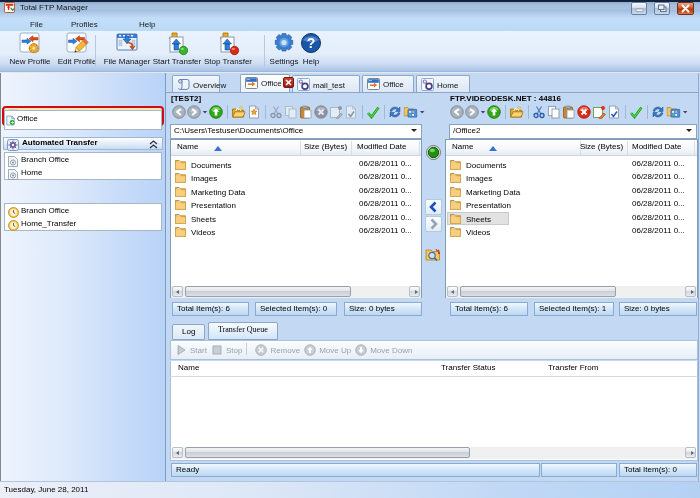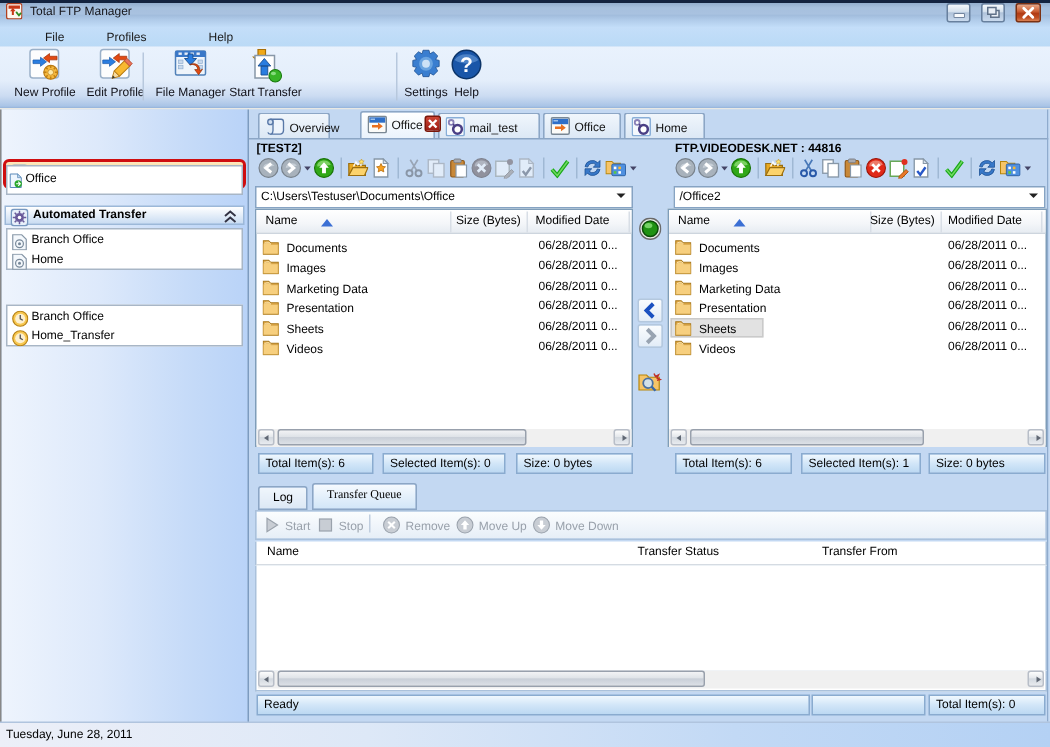--- a/index.html
+++ b/index.html
@@ -160,20 +160,27 @@
         <path d="M11 10 h2.4 v-3 h3.2 v3 H19 l-4 4.5 Z" transform="translate(-2,-3)" fill="#2a7de0" stroke="#184e90" stroke-width="0.6"></path>
         <path d="M12.5 11 c4 -1.5 7 0.5 6.5 4 l2 -0.8 -2.6 3.6 -2.6 -3.4 2 0 c0 -2.6 -2.4 -3.8 -5.3 -3.4 Z" fill="#e24a12" stroke="#90300a" stroke-width="0.5"></path>
       </svg>File Manager</div>
   <div class="tbtn" style="left:149px;width:56px;"><svg width="24" height="24" viewBox="0 0 24 24">
         <path d="M7 1 h5 v5 h3 l-5.5 6 -5.5 -6 h3 Z" fill="#f0a818" stroke="#a87008" stroke-width="0.8"></path>
         <rect x="5" y="5" width="13" height="15" fill="#fff" stroke="#8898a8"></rect>
         <path d="M9 12 h4.5 v6 h-4.5 Z M7 12 l4.25 -5 4.25 5 Z" fill="#2a7de0" stroke="#184e90" stroke-width="0.6"></path>
         <circle cx="18.5" cy="18.5" r="4.2" fill="#38b428" stroke="#1a7a10" stroke-width="0.7"></circle>
         <ellipse cx="17.3" cy="17" rx="1.7" ry="1.1" fill="#90e088" opacity="0.9"></ellipse>
       </svg>Start Transfer</div>
+  <div class="tbtn" style="left:200px;width:56px;"><svg width="24" height="24" viewBox="0 0 24 24">
+        <path d="M7 1 h5 v5 h3 l-5.5 6 -5.5 -6 h3 Z" fill="#f0a818" stroke="#a87008" stroke-width="0.8"></path>
+        <rect x="5" y="5" width="13" height="15" fill="#fff" stroke="#8898a8"></rect>
+        <path d="M9 12 h4.5 v6 h-4.5 Z M7 12 l4.25 -5 4.25 5 Z" fill="#2a7de0" stroke="#184e90" stroke-width="0.6"></path>
+        <circle cx="18.5" cy="18.5" r="4.2" fill="#e02818" stroke="#8a1408" stroke-width="0.7"></circle>
+        <ellipse cx="17.3" cy="17" rx="1.7" ry="1.1" fill="#f09888" opacity="0.9"></ellipse>
+      </svg>Stop Transfer</div>
   <div class="tsep" style="left:264px;"></div>
   <div class="tbtn" style="left:266px;width:36px;"><svg width="24" height="24" viewBox="0 0 24 24">
         <g transform="translate(12,10.5)">
           <g fill="#3a7ed0" stroke="#1c4e8e" stroke-width="0.5">
             <path d="M-2 -9 h4 l0.6 2.4 2.4 -1.4 2.8 2.8 -1.4 2.4 2.4 0.6 v4 l-2.4 0.6 1.4 2.4 -2.8 2.8 -2.4 -1.4 -0.6 2.4 h-4 l-0.6 -2.4 -2.4 1.4 -2.8 -2.8 1.4 -2.4 -2.4 -0.6 v-4 l2.4 -0.6 -1.4 -2.4 2.8 -2.8 2.4 1.4 Z"></path>
           </g>
           <circle r="4.6" fill="#6aa4e0"></circle>
           <circle r="2.6" fill="#cde2f6"></circle>
         </g>
       </svg>Settings</div>
@@ -560,21 +567,21 @@
       </svg>Stop<span class="qsep"></span><svg width="12" height="12">
         <use href="#q-rem"></use>
       </svg>Remove<svg width="12" height="12">
         <use href="#q-upc"></use>
       </svg>Move Up<svg width="12" height="12">
         <use href="#q-dnc"></use>
       </svg>Move Down
   </div>
   <div class="abs" id="qhead" style="left:4px;top:288px;width:528px;height:16px;border-left:1px solid #aac1db;border-right:1px solid #aac1db;">
     <span class="fcol" style="left:7px;">Name</span>
-    <span class="fcol" style="left:254px;">Transfer Status</span>
+    <span class="fcol" style="left:270px;">Transfer Status</span>
     <span class="fcol" style="left:377px;">Transfer From</span>
   </div>
   <div class="abs" id="qbody" style="left:4px;top:304px;width:528px;height:70px;border-left:1px solid #aac1db;border-right:1px solid #aac1db;"></div>
   <div class="abs" style="left:4px;top:374px;width:528px;height:14px;background:#fff;border:1px solid #aac1db;border-top:none;">
     <div class="sb" style="left:1px;top:0px;width:524px;height:12px;">
         <div class="sbtn l" style="left:0;top:0;width:11px;height:11px;"></div>
         <div class="sbtn r" style="right:0;top:0;width:11px;height:11px;"></div>
         <div class="sthumb" style="left:13px;top:0;width:285px;height:11px;"></div>
       </div>
   </div>

